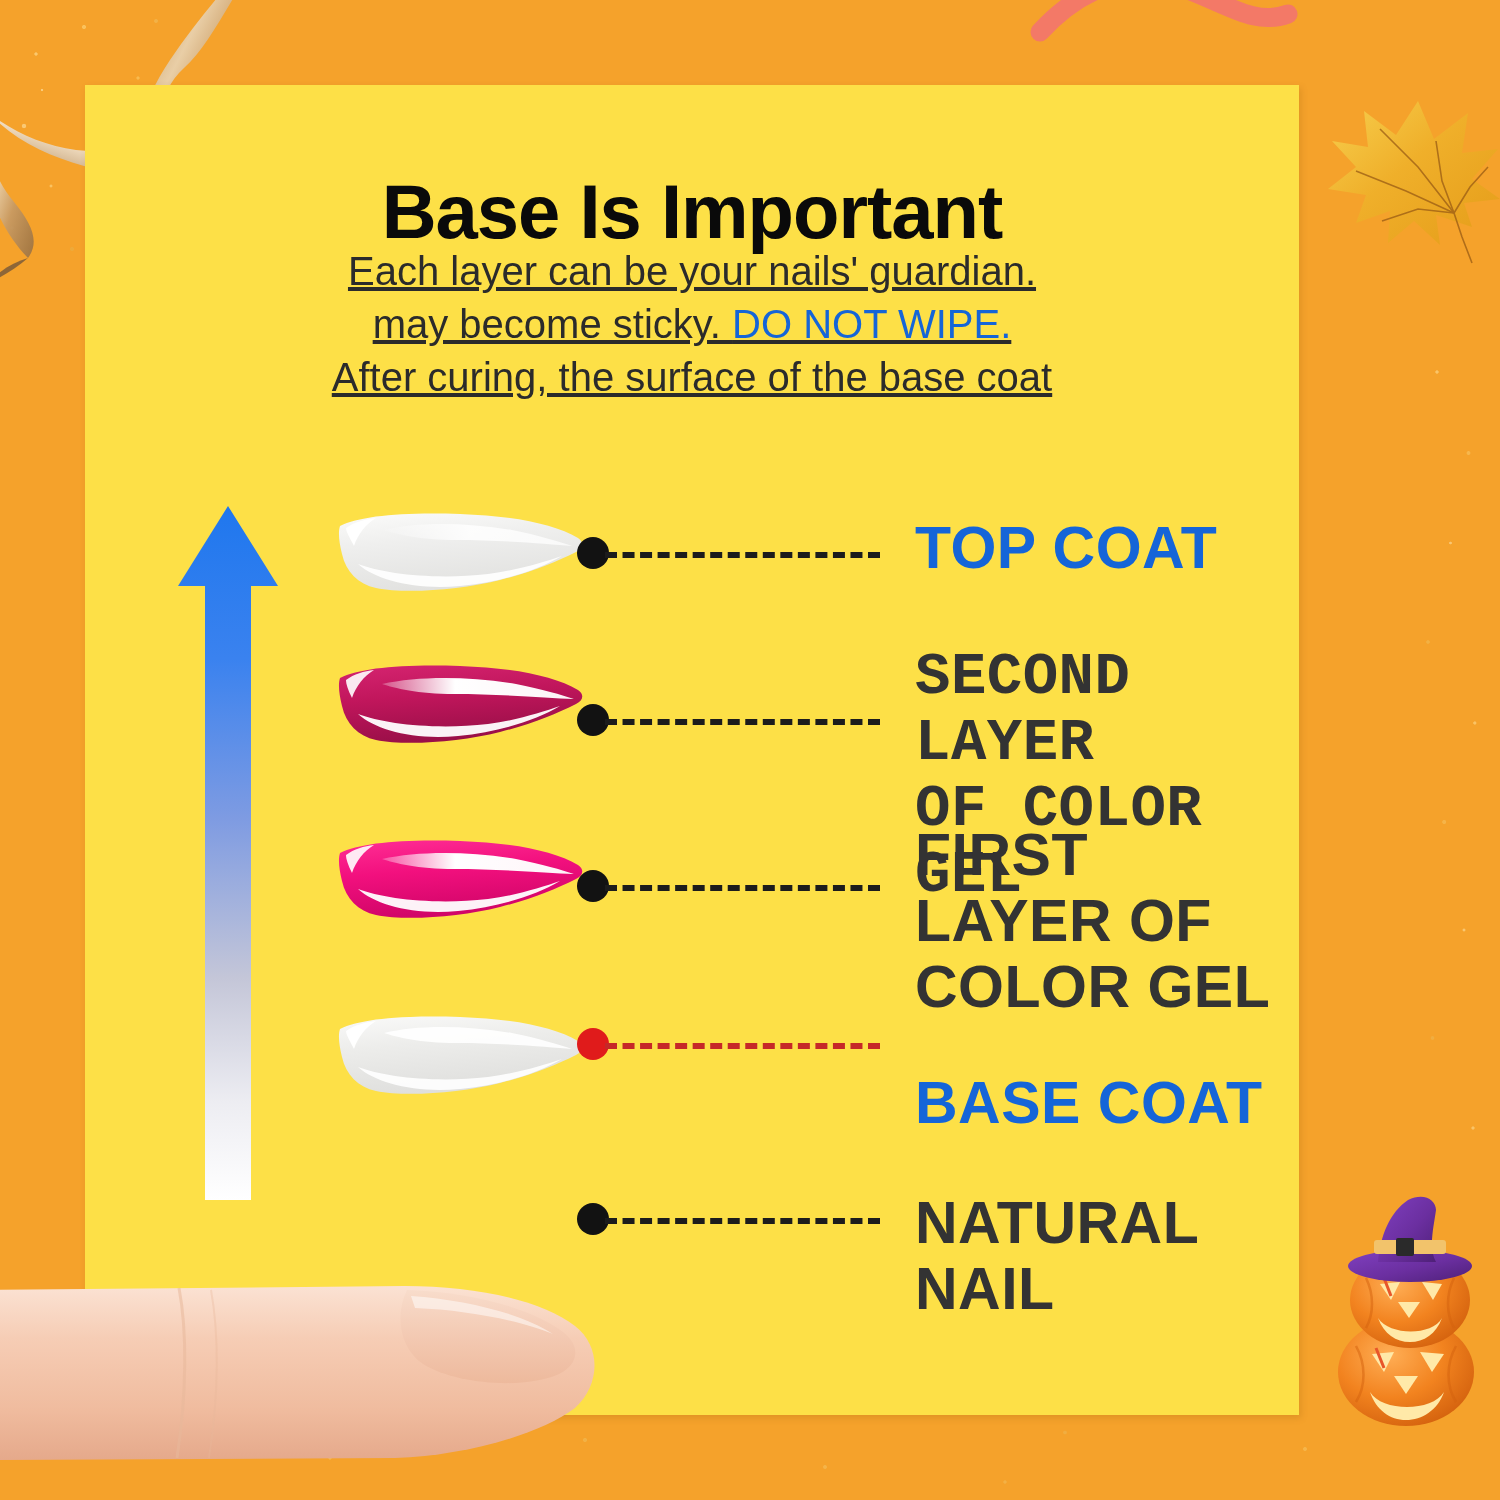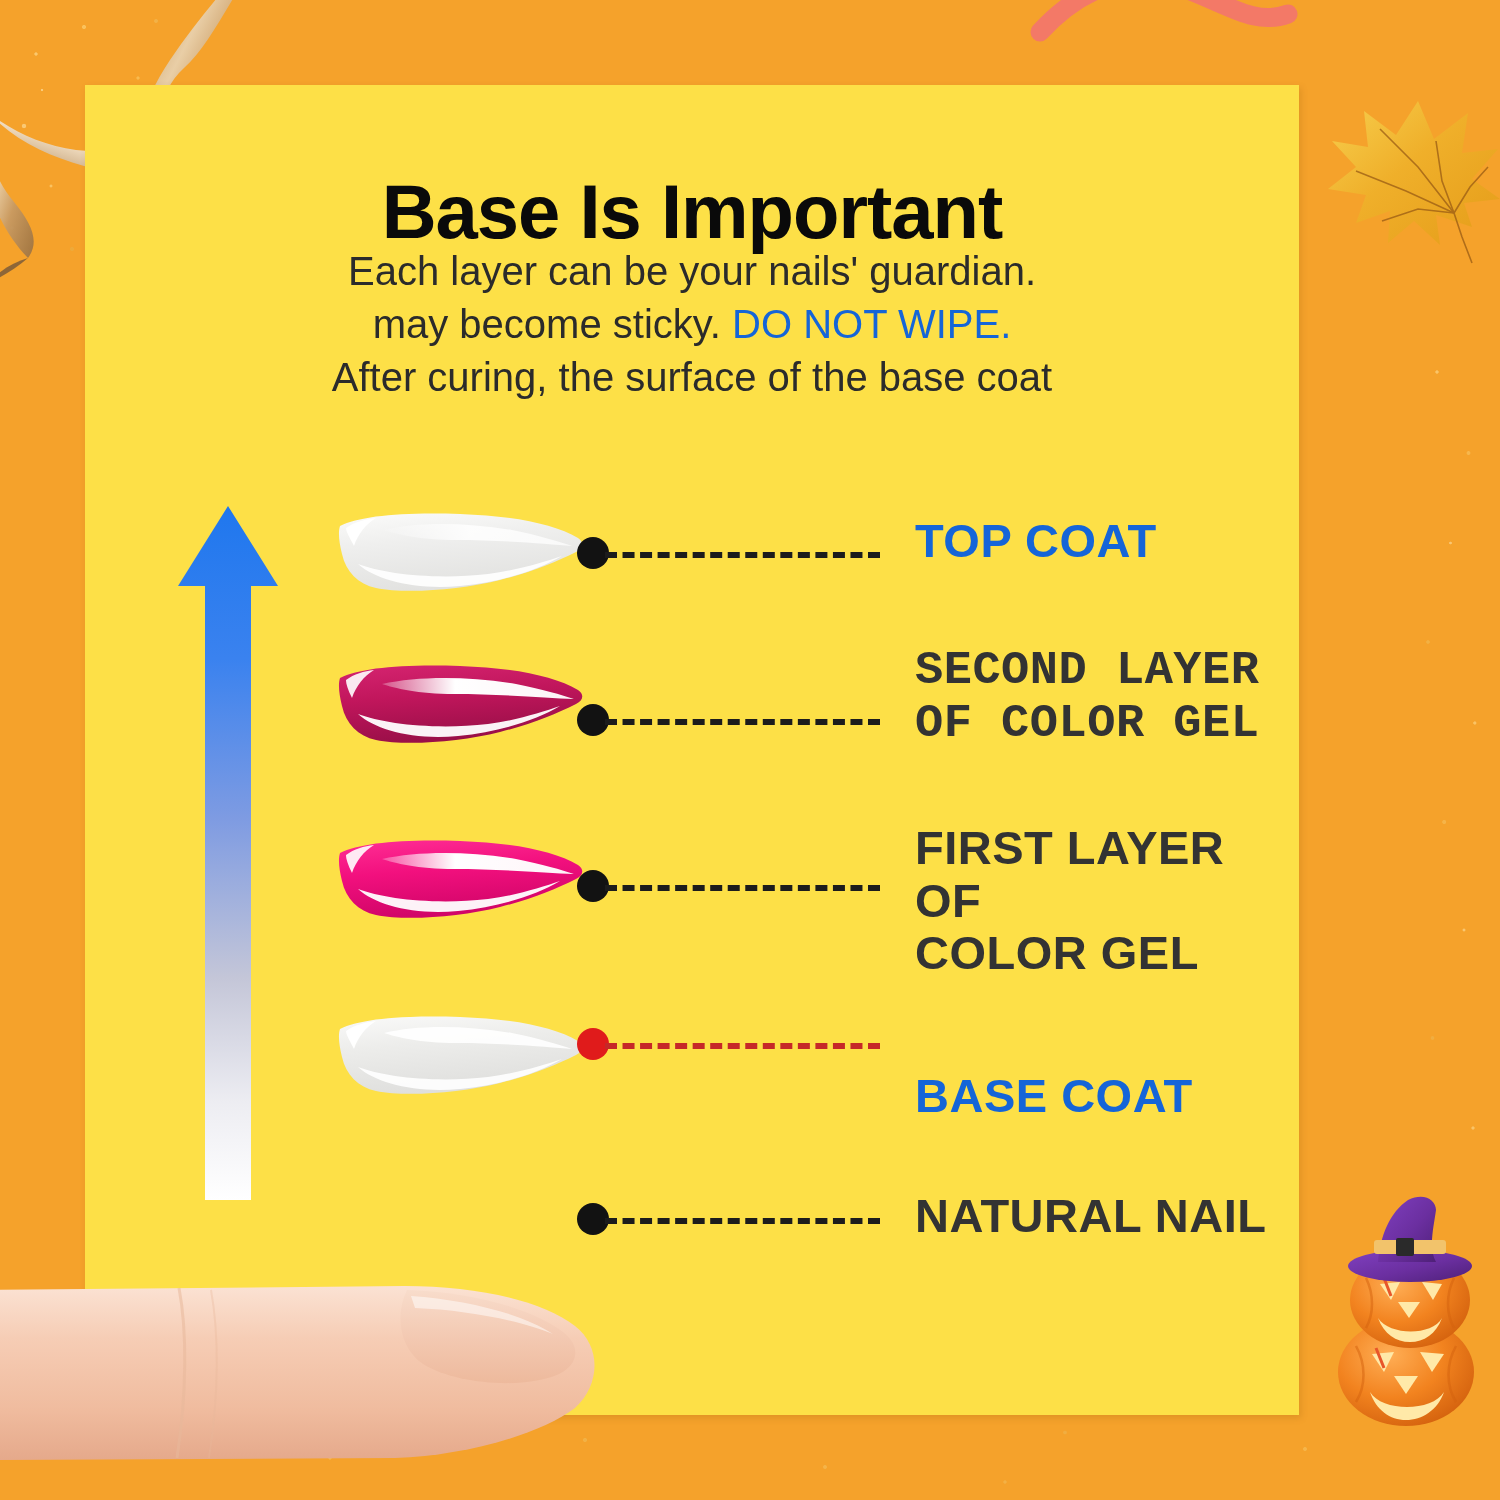--- a/index.html
+++ b/index.html
@@ -103,20 +103,21 @@
   }
   #subtitle {
     position: absolute;
     left: 0; right: 0;
     top: 160px;
     text-align: center;
     font-size: 40px;
     line-height: 1.33;
     color: #2B2B2B;
     font-family: "Liberation Sans", sans-serif;
+    text-decoration: underline;
   }
   #subtitle .accent { color: #1565D8; font-weight: 500; }
 
   
   #arrow {
     position: absolute;
     left: 88px;
     top: 415px;
     width: 110px;
     height: 700px;
@@ -142,21 +143,21 @@
   .dashes {
     position: absolute;
     height: 0;
     border-top: 6px dashed #1C1C1C;
   }
   .dashes.red { border-top-color: #C62828; }
 
   .layer-label {
     position: absolute;
     left: 830px;
-    font-size: 47px;
+    font-size: 59px;
     font-weight: 700;
     letter-spacing: .5px;
     line-height: 1.12;
     color: #333333;
     font-family: "Liberation Sans", sans-serif;
     white-space: pre-line;
   }
   .layer-label.blue { color: #1565D8; }
 
   

